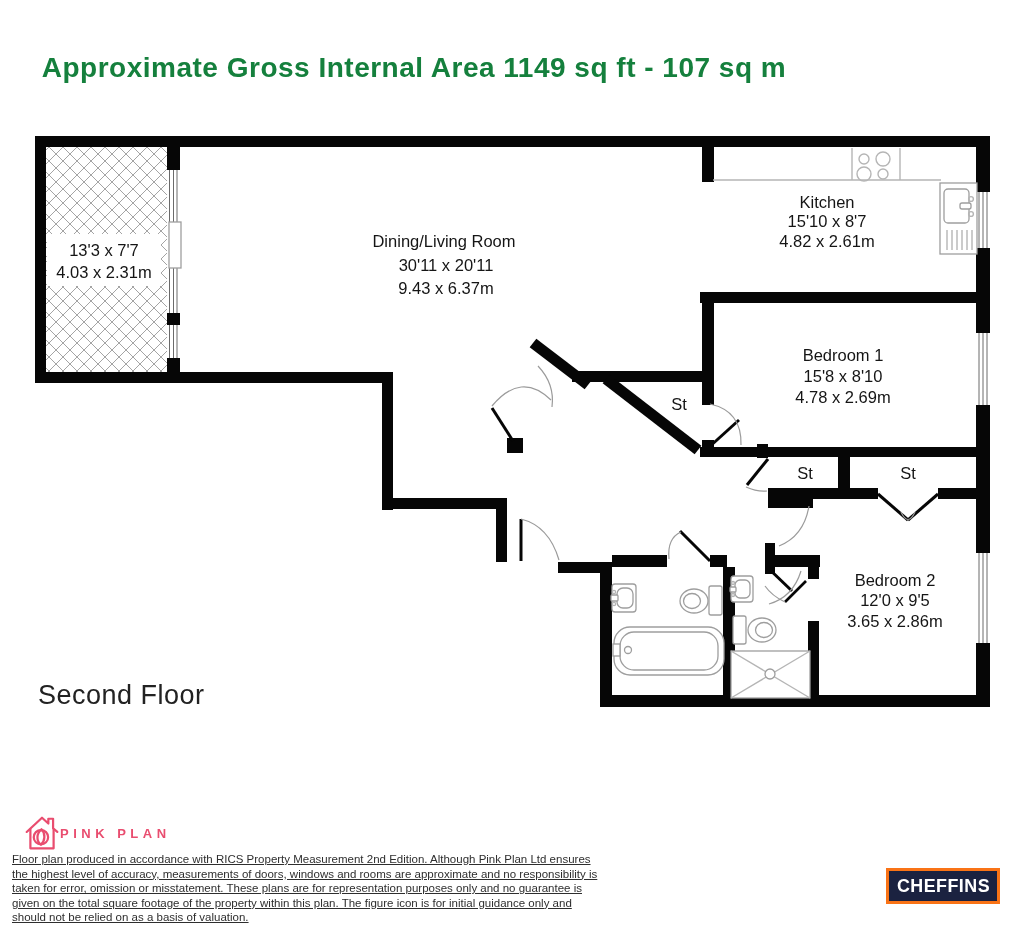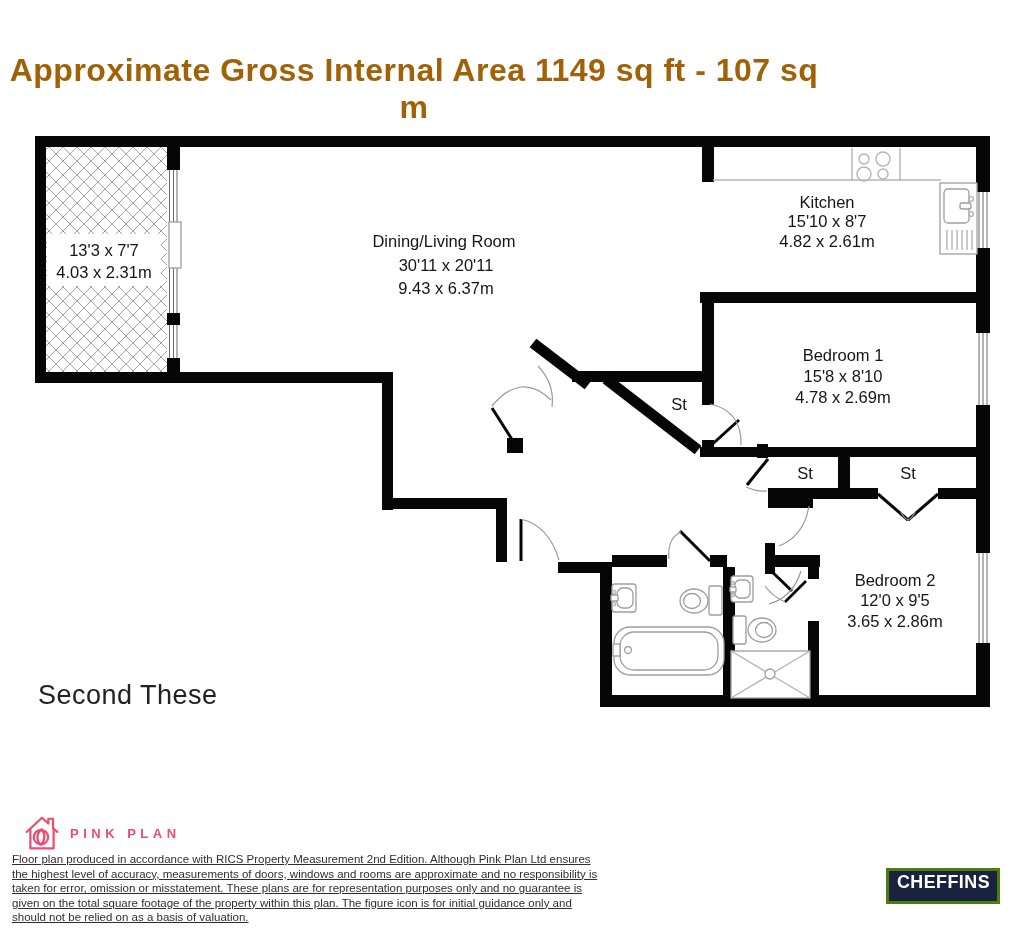--- a/index.html
+++ b/index.html
@@ -1,34 +1,34 @@
 <!DOCTYPE html>
 <html><head>
 <meta charset="utf-8">
 <style>
   html,body{margin:0;padding:0;background:#fff;}
   body{width:1024px;height:928px;position:relative;font-family:"Liberation Sans","DejaVu Sans",sans-serif;overflow:hidden;}
-  .title{position:absolute;top:52px;left:0;width:828px;text-align:center;font-size:32px;font-weight:bold;color:#a16207;letter-spacing:.5px;}
+  .title{position:absolute;top:52px;left:0;width:828px;text-align:center;font-size:28px;font-weight:bold;color:#15803d;letter-spacing:.5px;}
   .floor-label{position:absolute;left:38px;top:680px;font-size:27px;font-weight:400;color:#222;letter-spacing:.5px;}
   #plan{position:absolute;left:0;top:0;}
   .room-label{font-size:16.5px;fill:#151515;}
   .st-label{font-size:16.5px;fill:#151515;}
   .wall{fill:#060606;}
   .wline{stroke:#060606;stroke-width:11;fill:none;}
   .leaf{stroke:#060606;stroke-width:3;fill:none;}
   .leaf2{stroke:#060606;stroke-width:2.6;fill:none;}
   .arc{stroke:#9b9b9b;stroke-width:1.2;fill:none;}
   .fix{stroke:#9e9e9e;stroke-width:1.3;fill:#fff;}
   .fixl{stroke:#b5b5b5;stroke-width:1.4;fill:none;}
   .win{fill:#fff;}
   .winl{stroke:#6a6a6a;stroke-width:1;}
   .footer-brand{position:absolute;left:24px;top:814px;height:38px;display:flex;align-items:center;}
-  .brand-text{margin-left:10px;font-size:13px;font-weight:600;letter-spacing:4.5px;color:#e94d6f;}
+  .brand-text{margin-left:0;font-size:13px;font-weight:600;letter-spacing:4.5px;color:#e94d6f;}
   .disclaimer{position:absolute;left:12px;top:852px;width:594px;font-size:11.5px;line-height:14.6px;color:#2e2e2e;text-decoration:underline;}
-  .agent-box{position:absolute;left:886px;top:868px;width:108px;height:30px;background:#1b2240;border:3px solid #4d7c0f;display:flex;align-items:flex-start;justify-content:center;}
+  .agent-box{position:absolute;left:886px;top:868px;width:108px;height:30px;background:#1b2240;border:3px solid #f97316;display:flex;align-items:center;justify-content:center;}
   .agent-text{color:#fff;font-weight:bold;font-size:19px;letter-spacing:.5px;transform:scaleX(.94);}
 </style>
 </head>
 <body>
 
 <div class="title">Approximate Gross Internal Area 1149 sq ft - 107 sq m</div>
 
 <svg id="plan" width="1024" height="928" viewBox="0 0 1024 928">
   <defs>
     <pattern id="hatch" width="14" height="14" patternUnits="userSpaceOnUse">
@@ -205,21 +205,21 @@
     <text class="room-label" x="843" y="403">4.78 x 2.69m</text>
     <text class="room-label" x="895" y="586">Bedroom 2</text>
     <text class="room-label" x="895" y="606">12'0 x 9'5</text>
     <text class="room-label" x="895" y="627">3.65 x 2.86m</text>
     <text class="st-label" x="679" y="410">St</text>
     <text class="st-label" x="805" y="479">St</text>
     <text class="st-label" x="908" y="479">St</text>
   </g>
 </svg>
 
-<div class="floor-label">Second These</div>
+<div class="floor-label">Second Floor</div>
 
 <div class="footer-brand">
   <svg width="36" height="38" viewBox="0 0 34 36">
     <g stroke="#e94d6f" stroke-width="2.1" fill="none" stroke-linecap="round" stroke-linejoin="round">
       <path d="M2.5,17 L17,3.5 L23,9 V4.5 H27.5 V13.5 L31.5,17"></path>
       <path d="M6,14.5 V32.5 H28 V14.5"></path>
       <circle cx="16" cy="22" r="6.8"></circle>
       <path d="M16.5,14.5 C11.5,18.5 11.5,25.5 16,29 C20,25.5 20.5,18.5 16.5,14.5"></path>
     </g>
   </svg>

